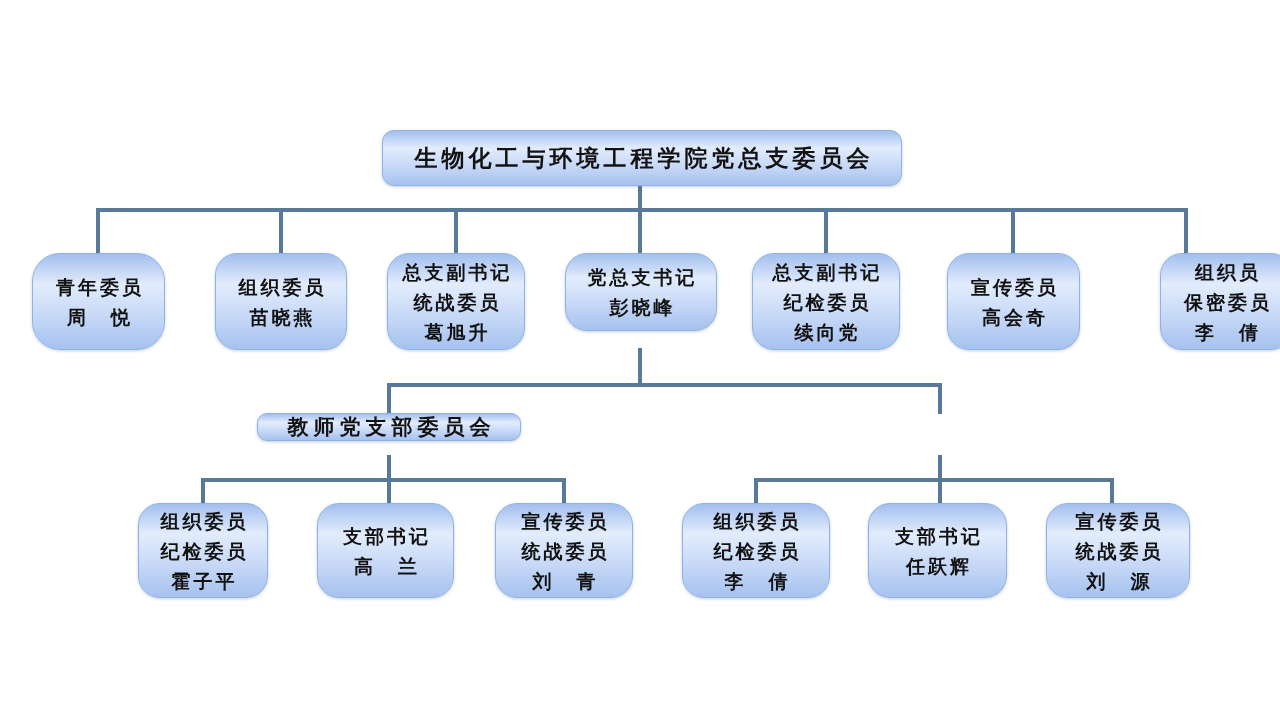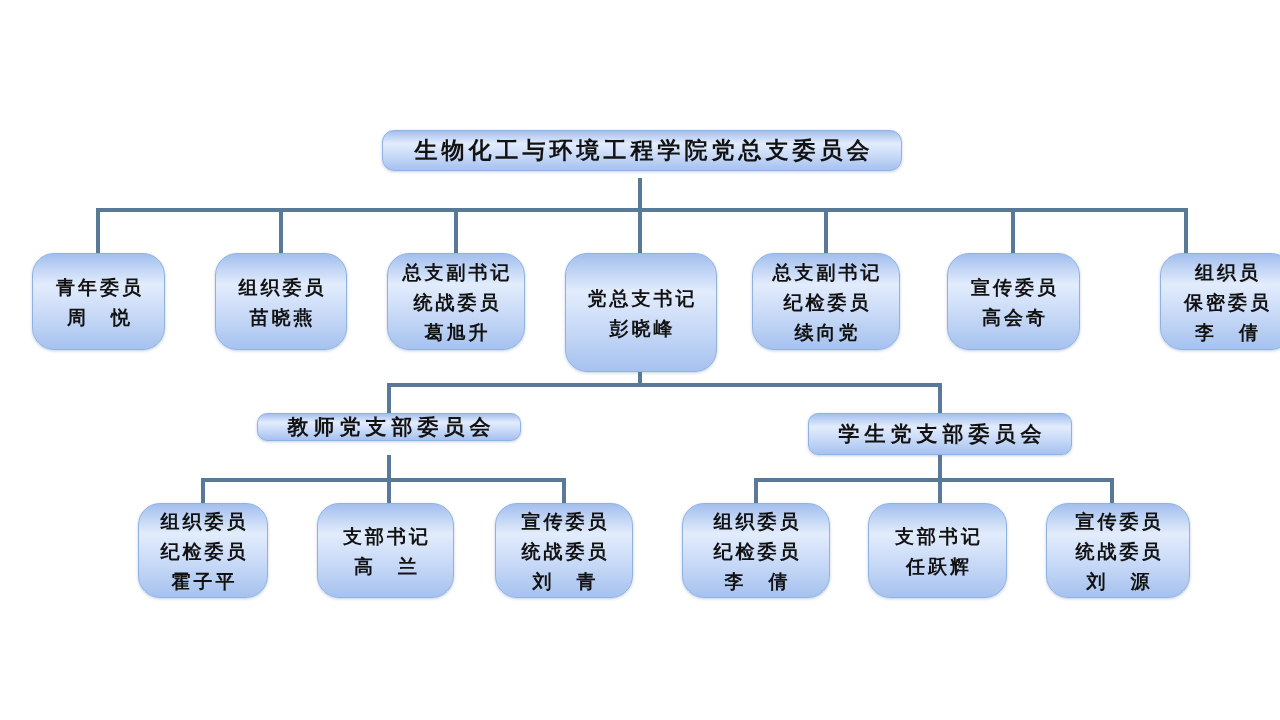--- a/index.html
+++ b/index.html
@@ -82,42 +82,41 @@
   <div class="conn v" style="left:387px; top:455px; height:50px;"></div>
   <div class="conn h" style="left:201px; top:478px; width:365px;"></div>
   <div class="conn v" style="left:201px; top:478px; height:27px;"></div>
   <div class="conn v" style="left:562px; top:478px; height:27px;"></div>
 
   <div class="conn v" style="left:938px; top:455px; height:50px;"></div>
   <div class="conn h" style="left:754px; top:478px; width:360px;"></div>
   <div class="conn v" style="left:754px; top:478px; height:27px;"></div>
   <div class="conn v" style="left:1110px; top:478px; height:27px;"></div>
 
-  <div class="node node-root" style="left:382px; top:130px; width:520px; height:41px;">生物化工与环境工程学院党总支委员会</div>
+  <div class="node node-root" style="left:382px; top:130px; width:520px; height:56px;">生物化工与环境工程学院党总支委员会</div>
 
-  <div class="node node-member" style="left:32px; top:253px; width:133px; height:97px;">青年委员
+  <div class="node node-member" style="left:32px; top:253px; width:133px; height:97px;border-radius:28px;">青年委员
 周　悦</div>
   <div class="node node-member" style="left:215px; top:253px; width:132px; height:97px;">组织委员
 苗晓燕</div>
   <div class="node node-member" style="left:387px; top:253px; width:138px; height:97px;">总支副书记
 统战委员
 葛旭升</div>
-  <div class="node node-member" style="left:565px; top:253px; width:152px; height:119px;">党总支书记
+  <div class="node node-member" style="left:565px; top:253px; width:152px; height:78px;">党总支书记
 彭晓峰</div>
   <div class="node node-member" style="left:752px; top:253px; width:148px; height:97px;">总支副书记
 纪检委员
 续向党</div>
   <div class="node node-member" style="left:947px; top:253px; width:133px; height:97px;">宣传委员
 高会奇</div>
   <div class="node node-member" style="left:1120px; top:253px; width:133px; height:97px;margin-left:40px;">组织员
 保密委员
 李　倩</div>
 
   <div class="node node-branch" style="left:257px; top:413px; width:264px; height:28px;">教师党支部委员会</div>
-  <div class="node node-branch" style="left:808px; top:413px; width:264px; height:42px;">学生党支部委员会</div>
 
   <div class="node node-member" style="left:138px; top:503px; width:130px; height:95px;">组织委员
 纪检委员
 霍子平</div>
   <div class="node node-member" style="left:317px; top:503px; width:137px; height:95px;">支部书记
 高　兰</div>
   <div class="node node-member" style="left:495px; top:503px; width:138px; height:95px;">宣传委员
 统战委员
 刘　青</div>
 

